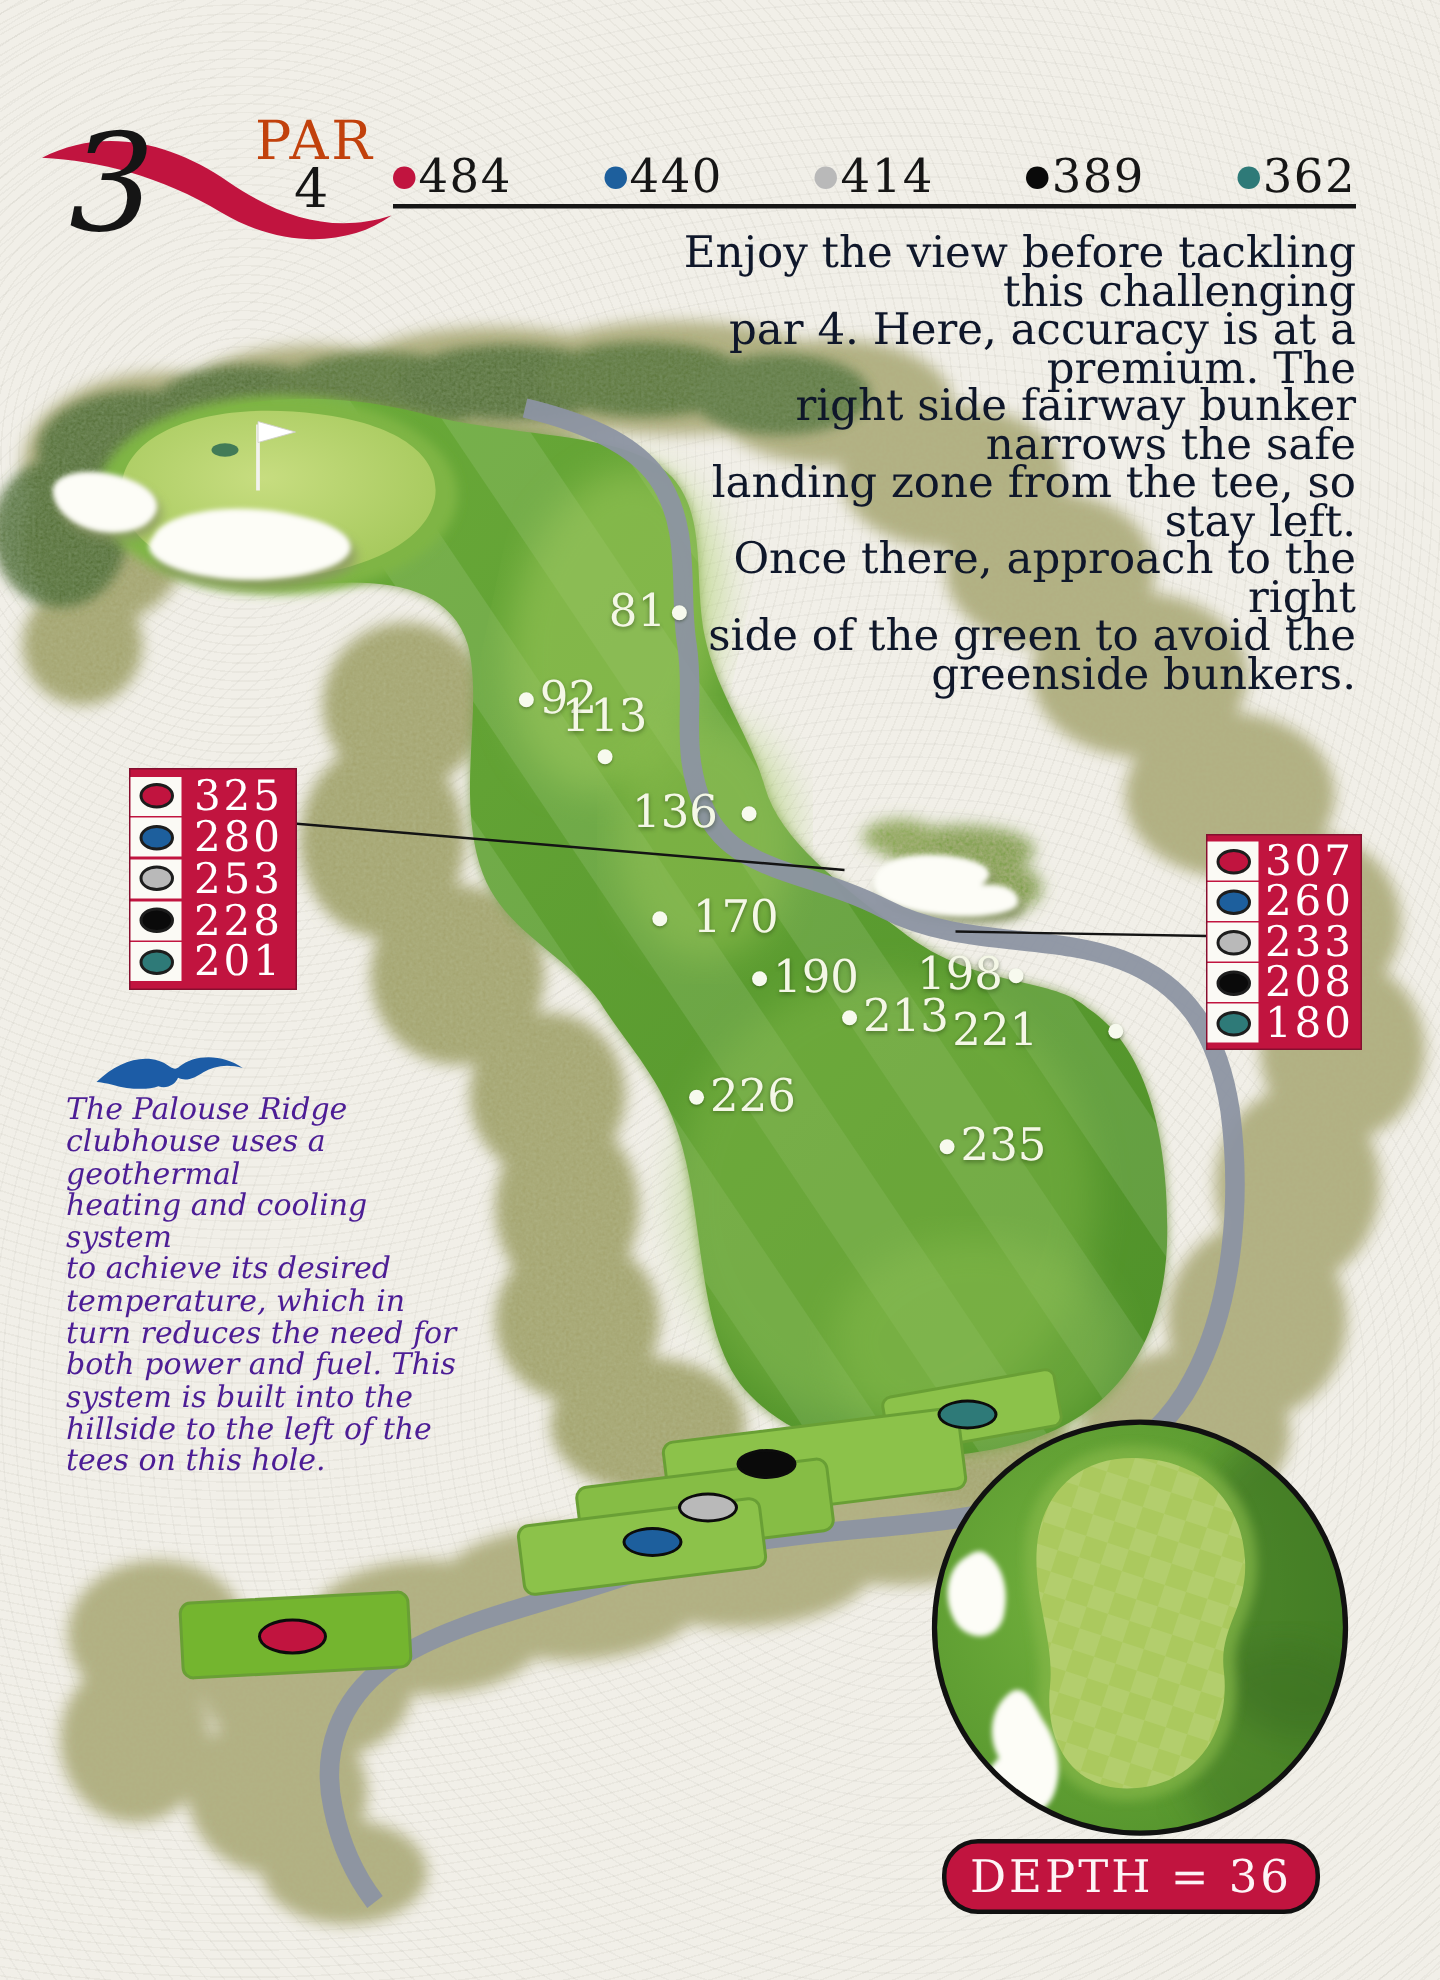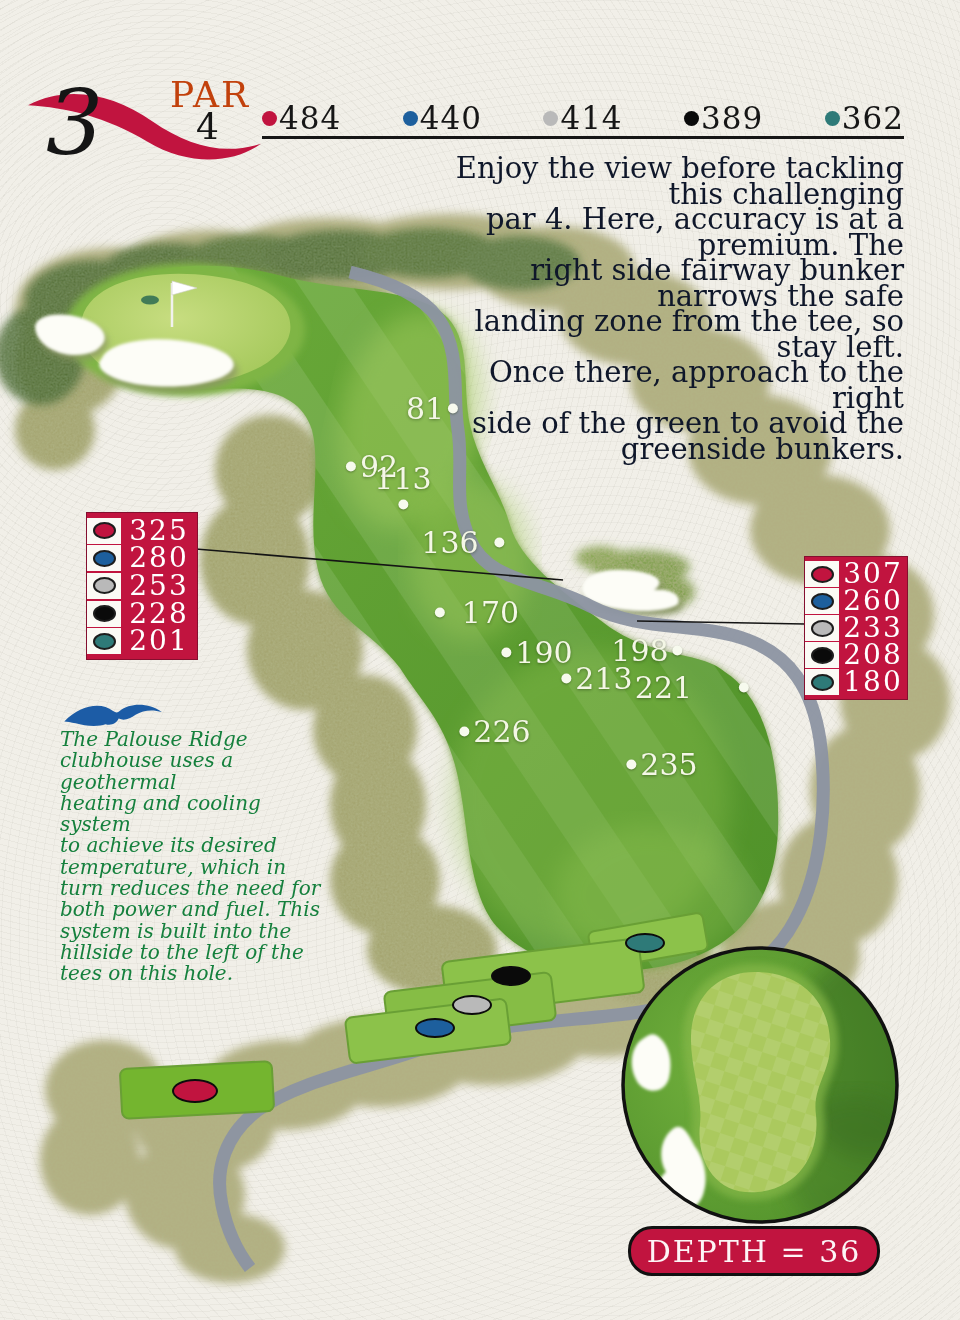--- a/index.html
+++ b/index.html
@@ -38,22 +38,22 @@
   .ybox-yards{color:#ffffff;font-size:28px;letter-spacing:2px;text-align:center;line-height:26px;}
   
   .dist-marker{position:absolute;transform:translate(-50%,-50%);display:flex;align-items:center;gap:4px;
     color:#f4f7e6;font-size:30px;text-shadow:0 1px 3px rgba(25,45,10,.45);}
   .dist-dot{width:10px;height:10px;border-radius:50%;background:#f7faee;box-shadow:0 1px 2px rgba(25,45,10,.4);}
   
   .tee-marker{position:absolute;transform:translate(-50%,-50%);width:40px;height:20px;border-radius:50%;
     border:2.5px solid #0c0c0c;box-sizing:border-box;}
   
   .note-bird{position:absolute;left:60px;top:697px;width:108px;height:30px;z-index:3;}
-  .note-text{position:absolute;left:60px;top:729px;width:262px;z-index:3;
-    font-size:20px;font-style:italic;line-height:21.3px;color:#15803d;white-space:pre-line;}
+  .note-text{position:absolute;left:44px;top:729px;width:262px;z-index:3;
+    font-size:20px;font-style:italic;line-height:21.3px;color:#4c1d95;white-space:pre-line;}
   
   .depth-badge{position:absolute;left:628px;top:1226px;width:246px;height:44px;z-index:4;
     background:#c1143f;border:3px solid #111;border-radius:24px;display:flex;align-items:center;justify-content:center;
     color:#fdf4f6;font-size:30px;letter-spacing:2px;}
 </style>
 </head>
 <body>
 
 <svg id="art" viewBox="0 0 960 1320">
   <defs>

